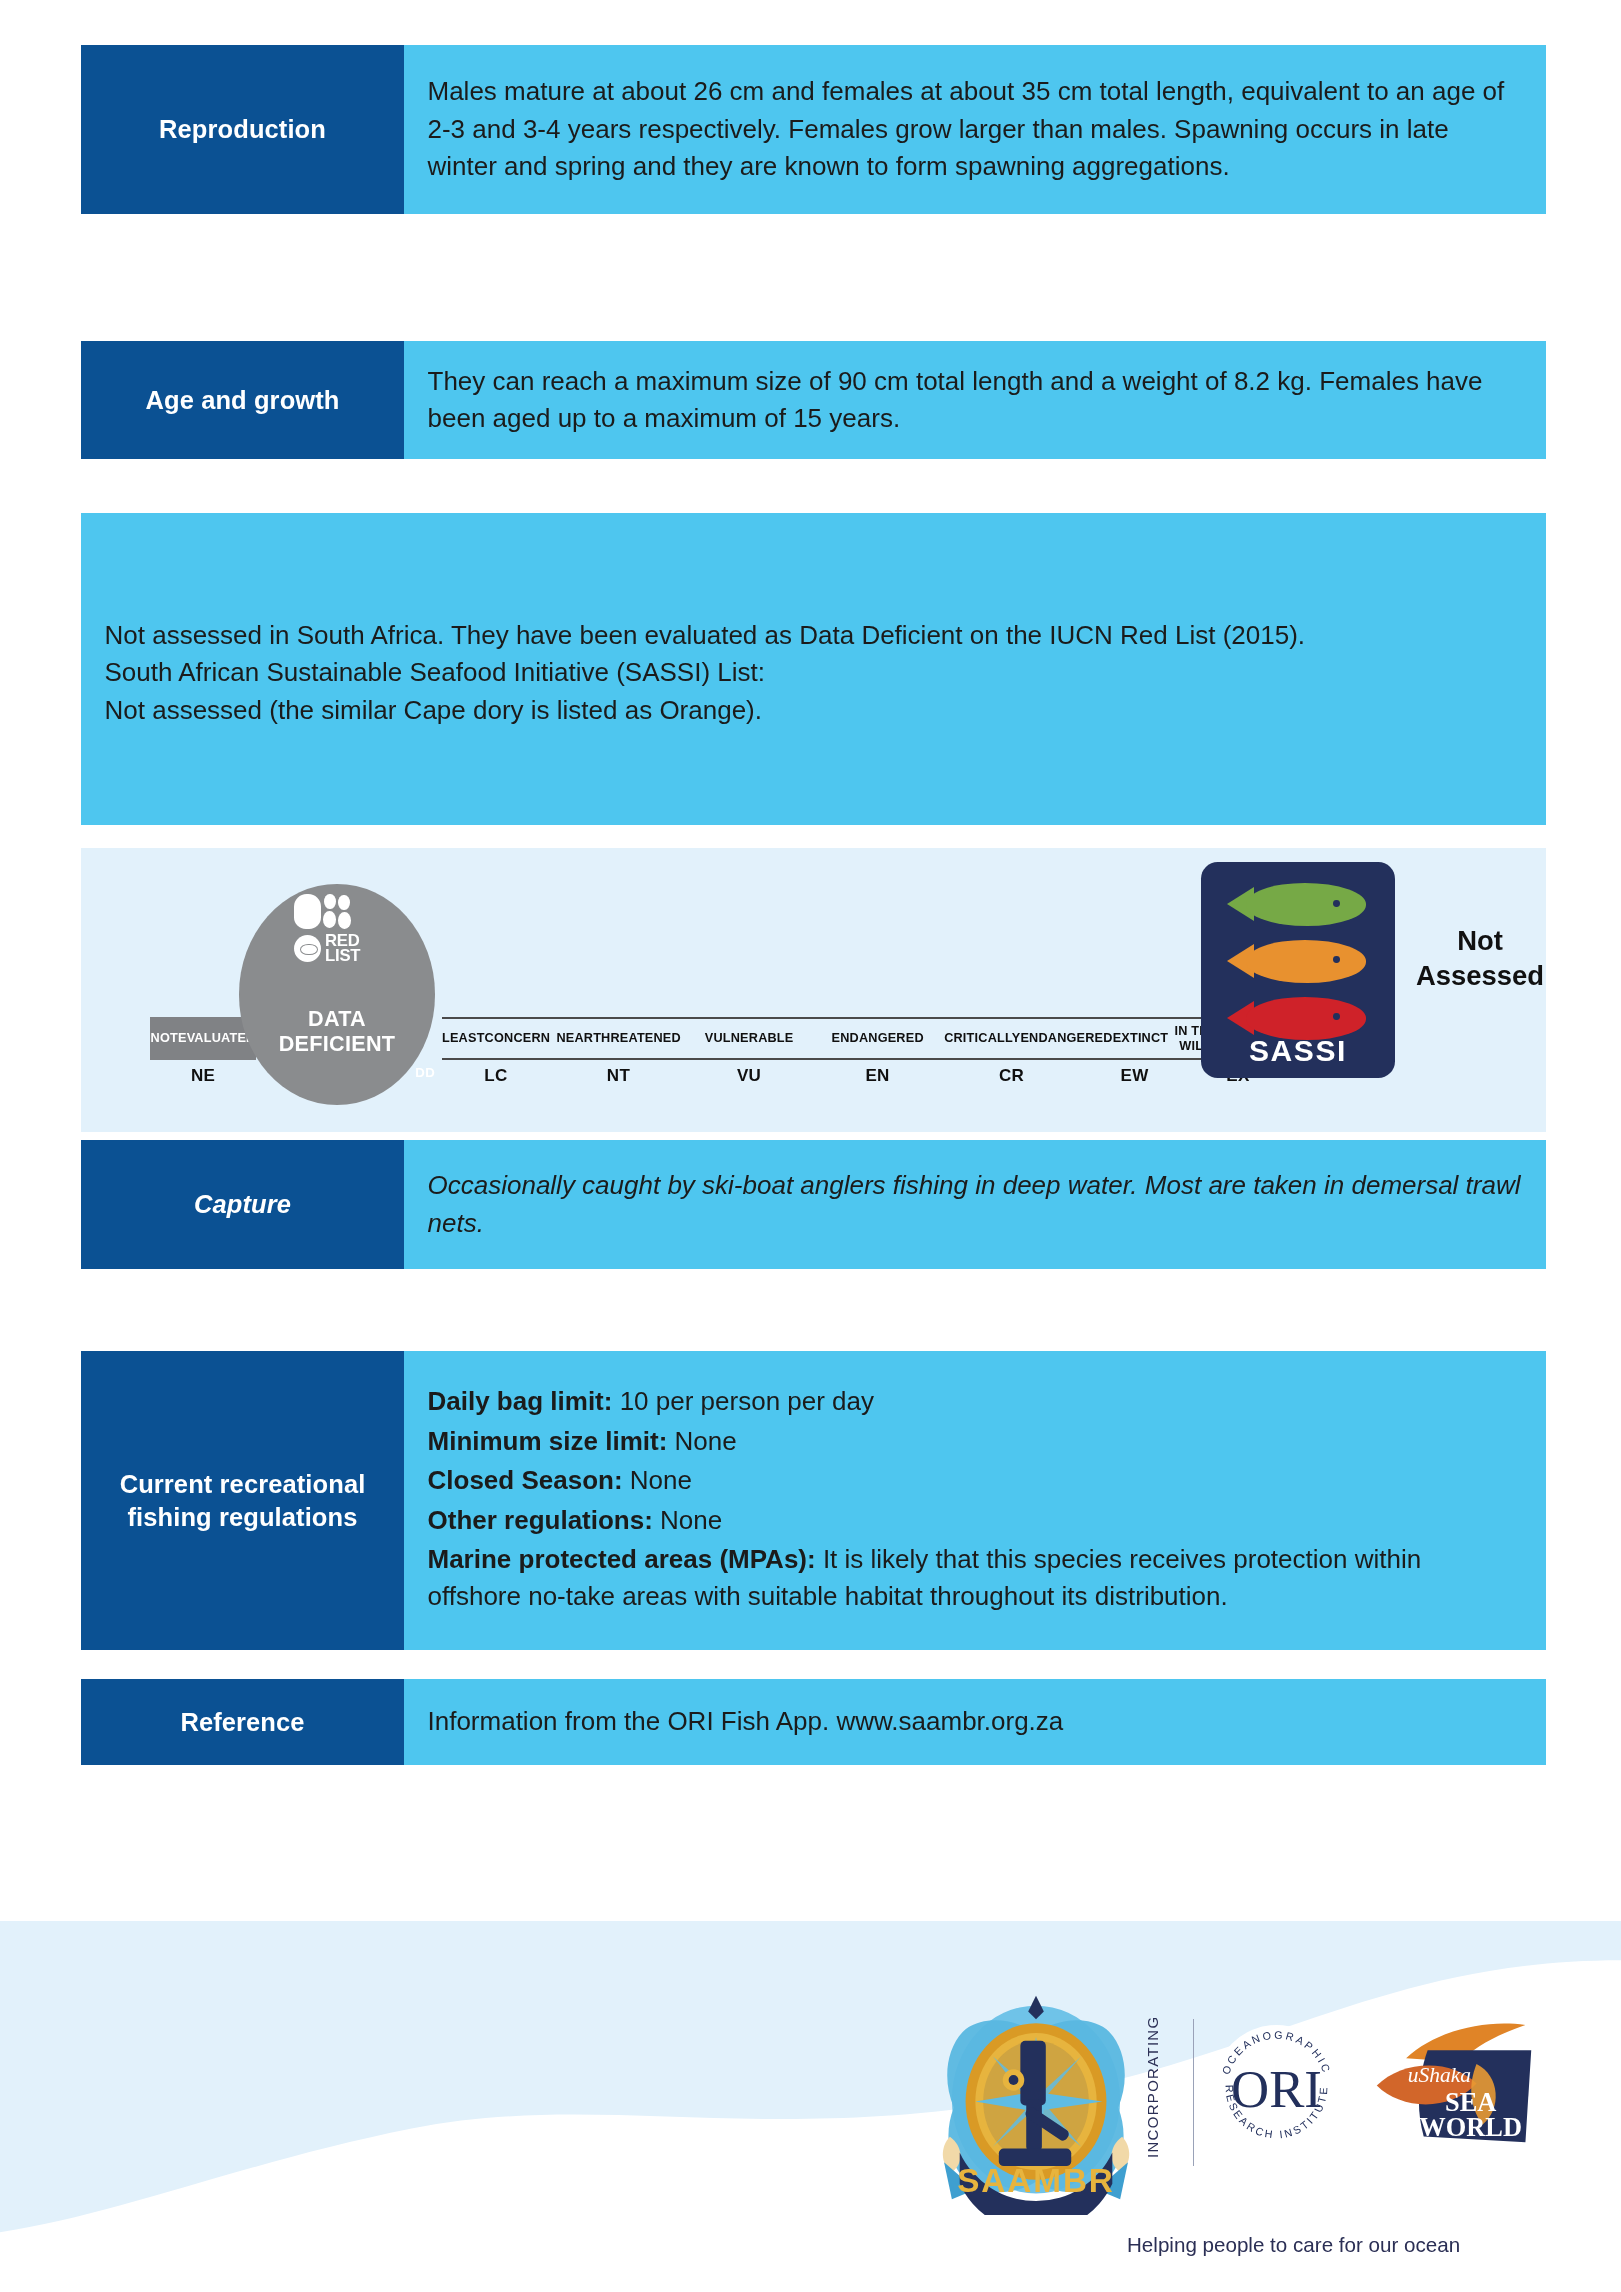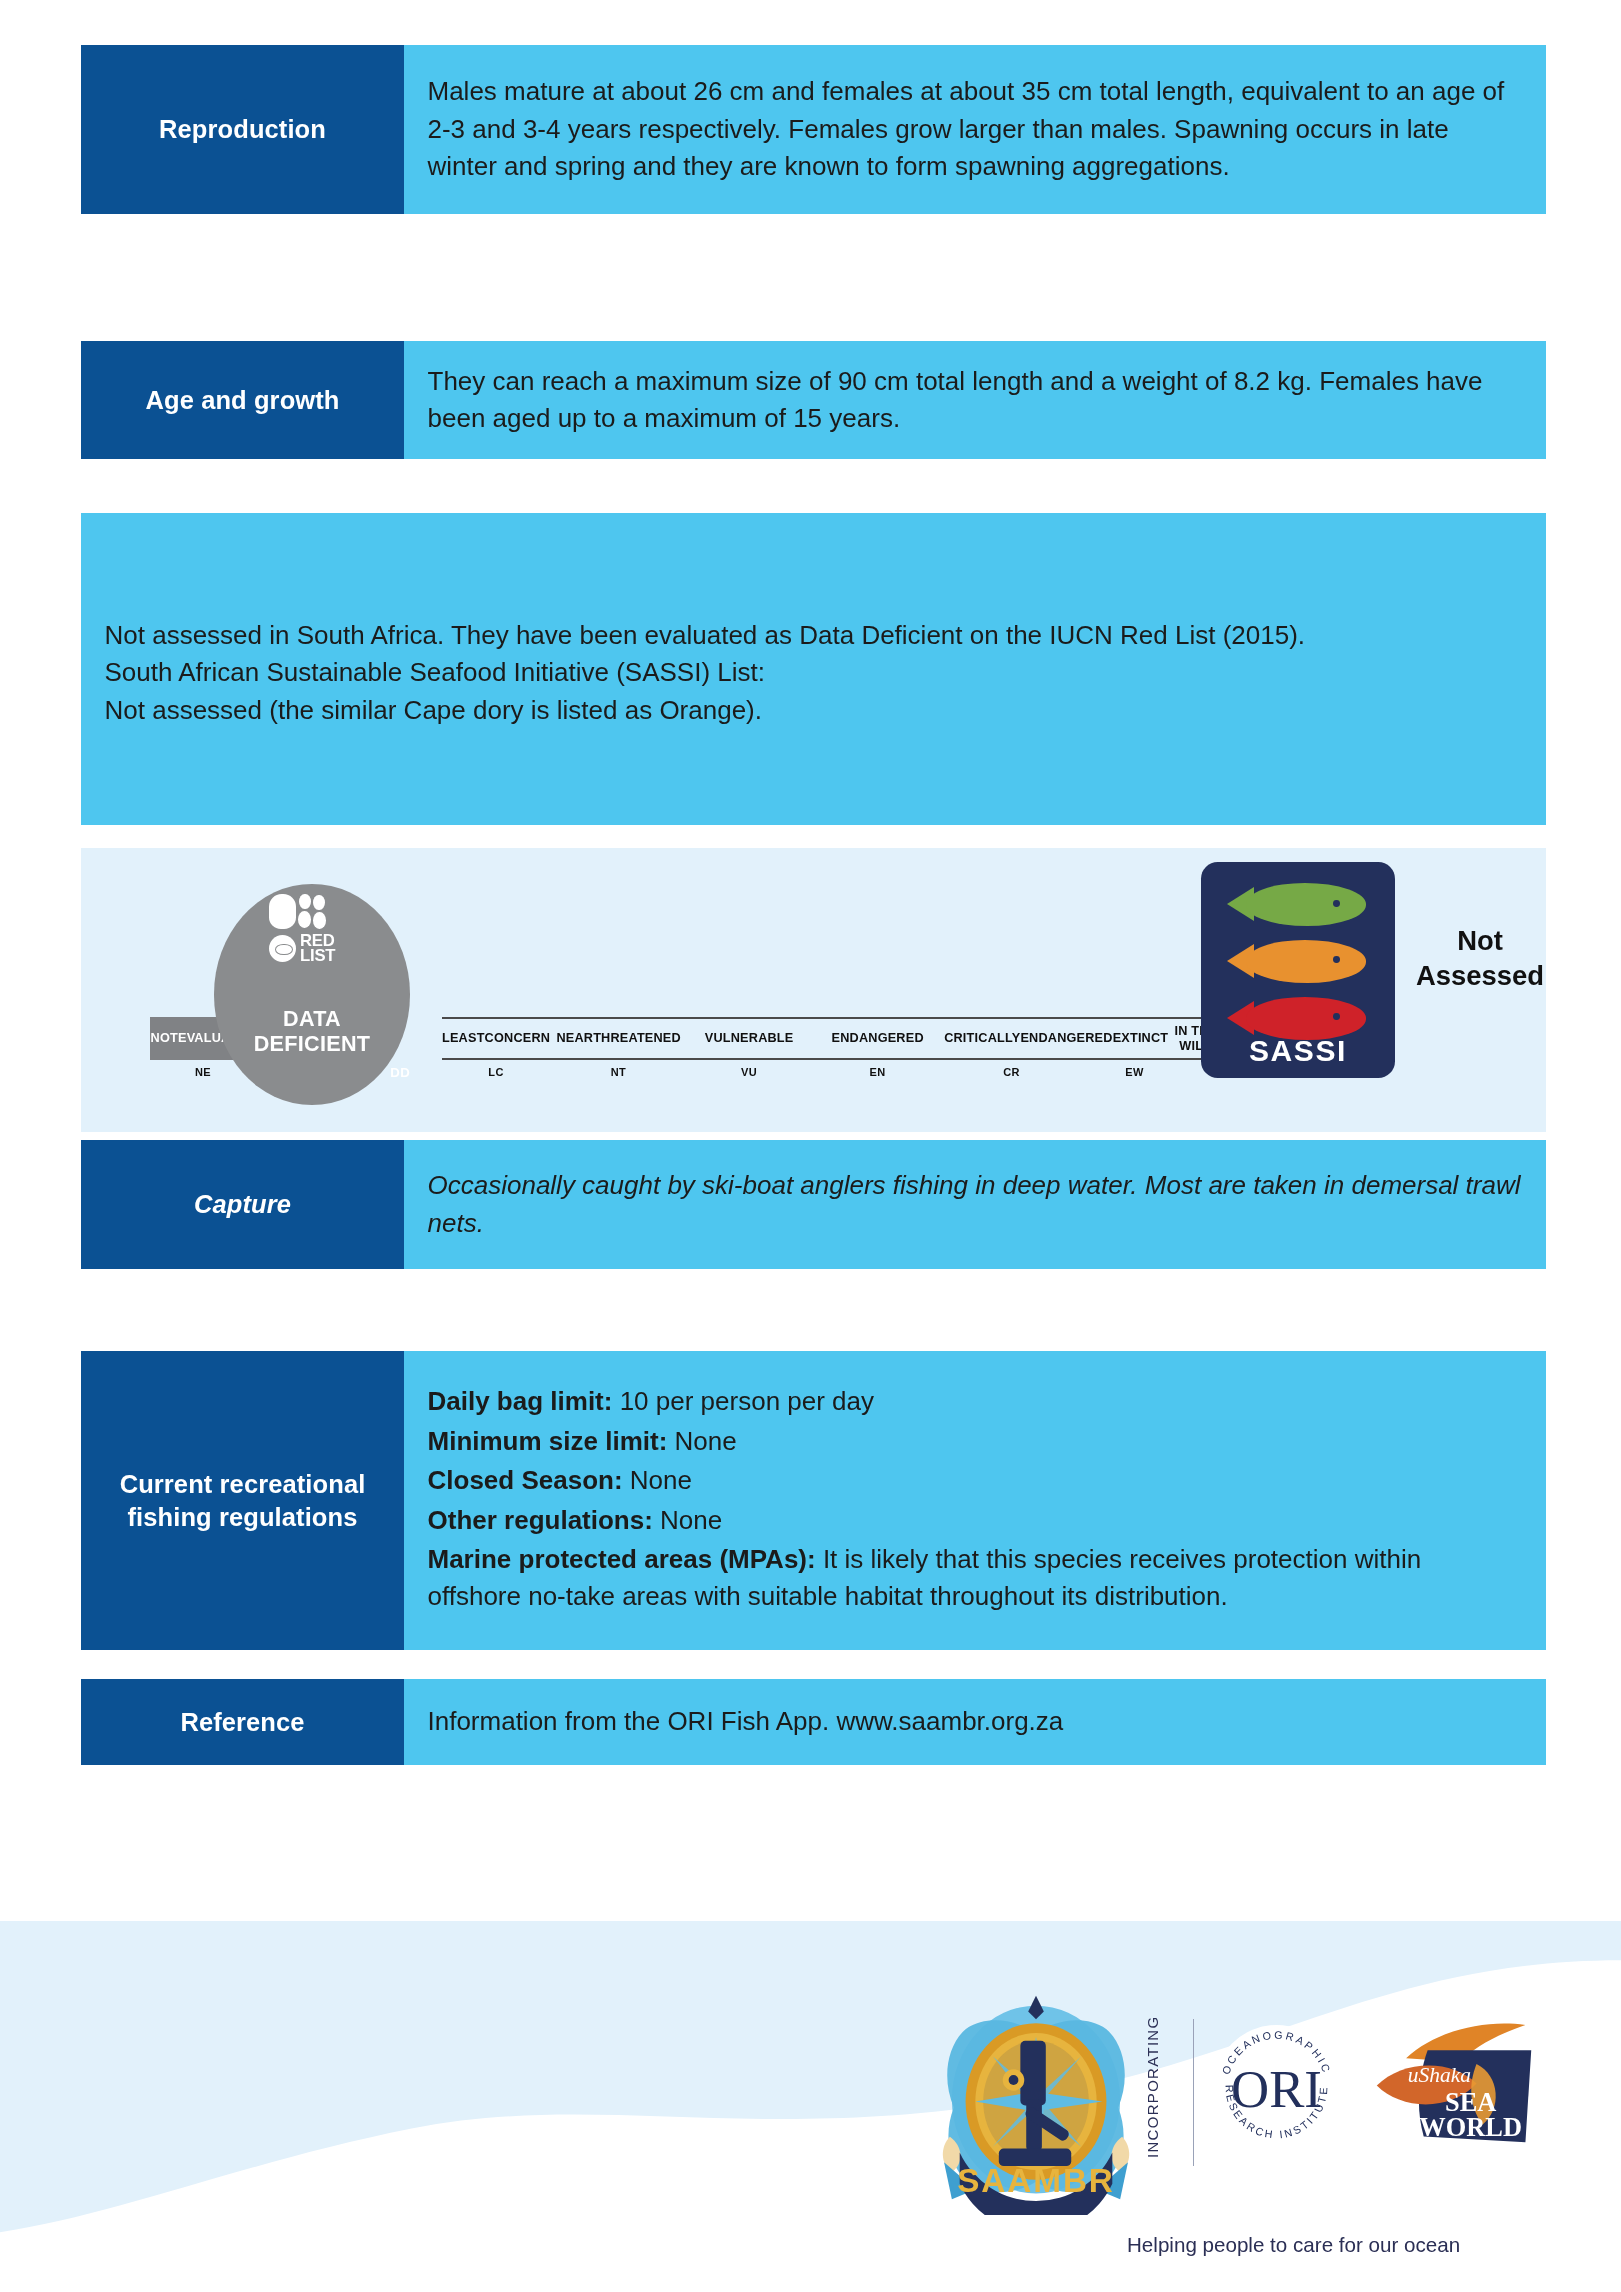--- a/index.html
+++ b/index.html
@@ -121,31 +121,31 @@
     left: 69px;
     top: 218px;
     width: 1039px;
     height: 23.5px;
     display: flex;
   }
   .rl-code {
     display: flex;
     align-items: flex-start;
     justify-content: center;
-    font-size: 11px;
+    font-size: 17px;
     font-weight: bold;
     color: #101010;
     letter-spacing: 0.3px;
   }
   .rl-code.dd-code { color: #ffffff; }
 
   
   #dd-bubble {
     position: absolute;
-    left: 133px;
+    left: 158px;
     top: 36px;
     width: 196px;
     height: 221px;
     background: #8a8c8e;
     border-radius: 98px / 110px;
     z-index: 3;
   }
   #dd-bubble .dd-title {
     position: absolute;
     left: 0;

